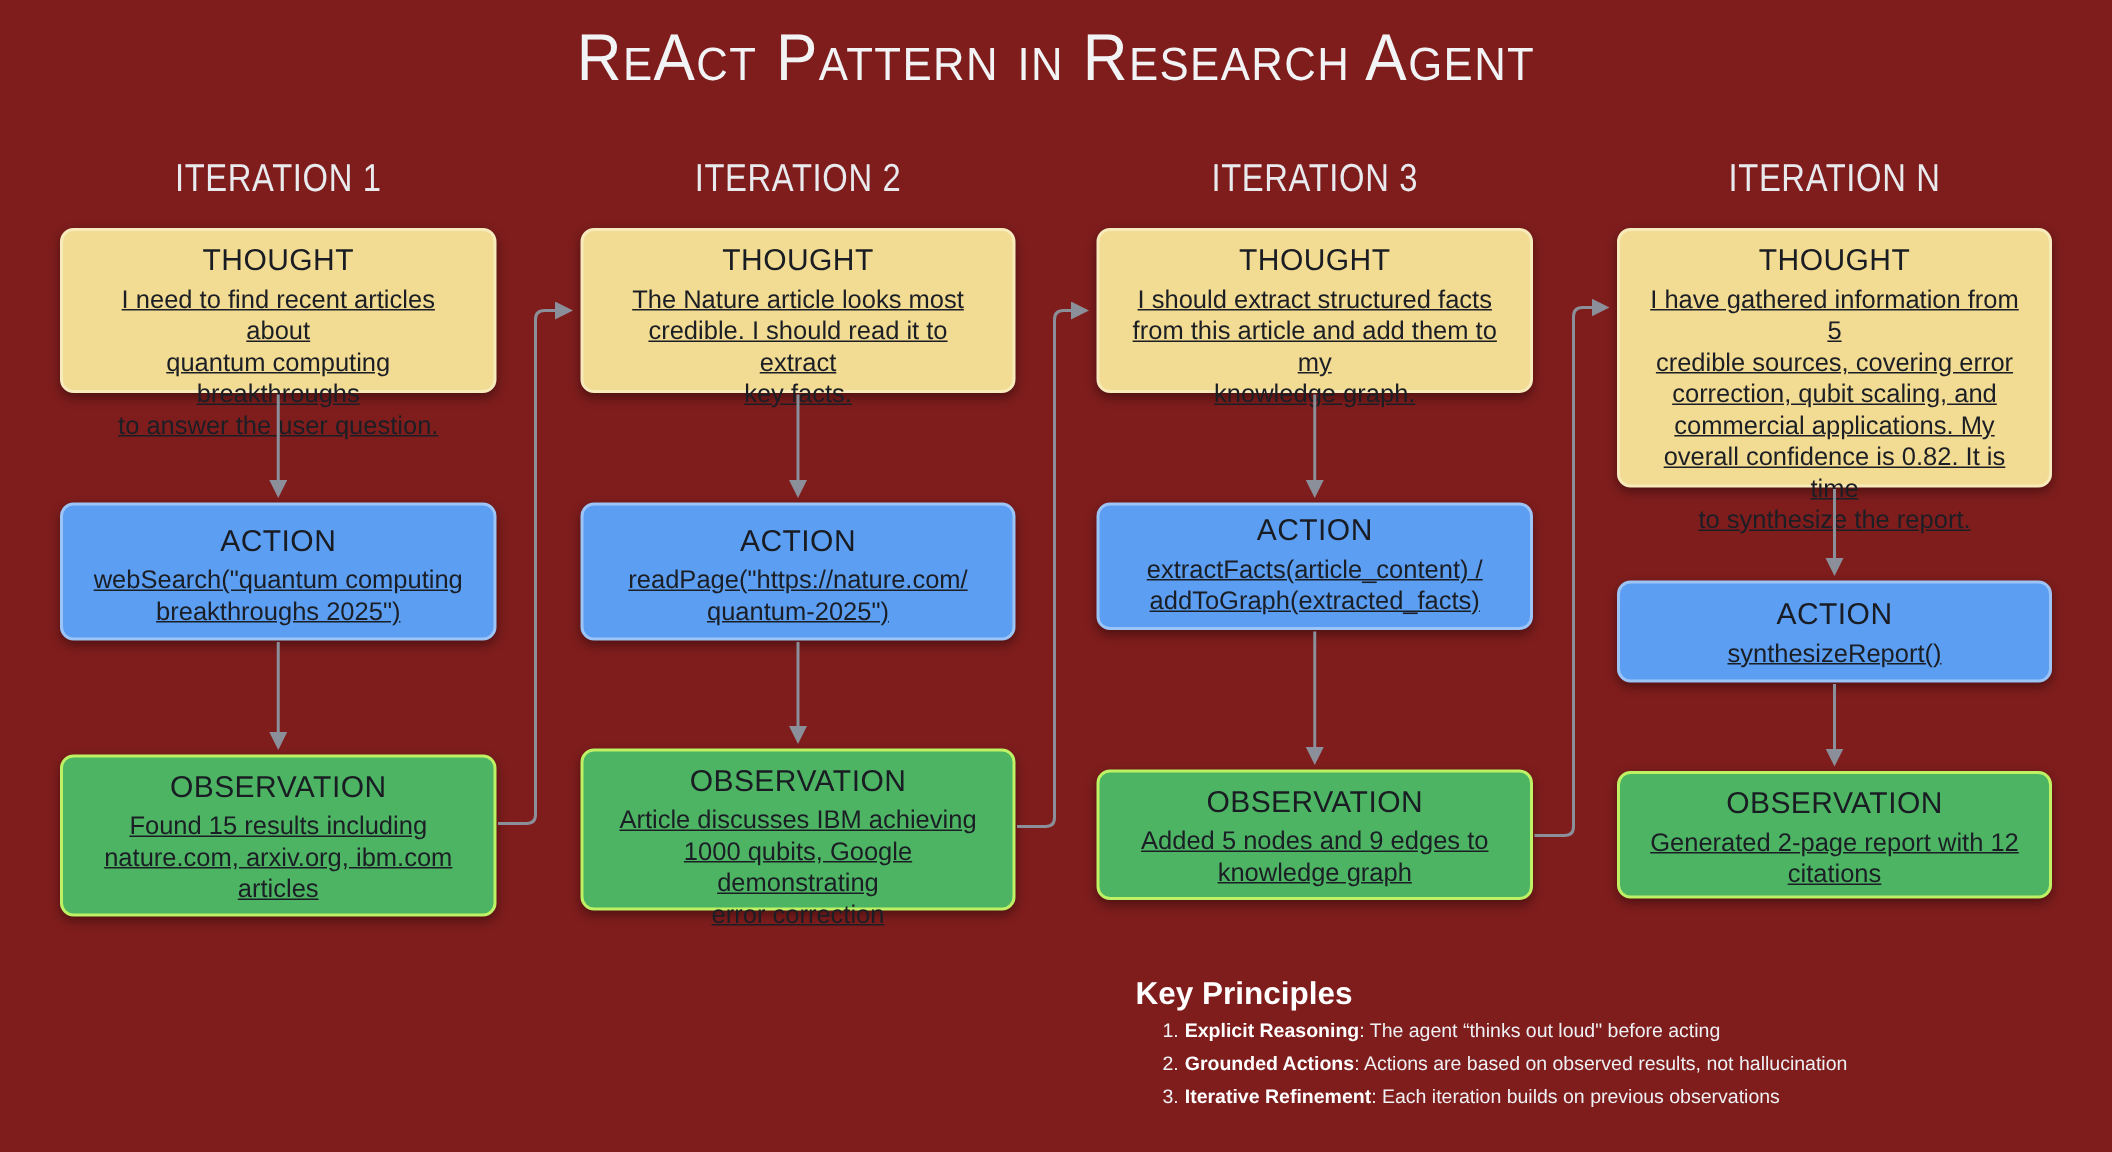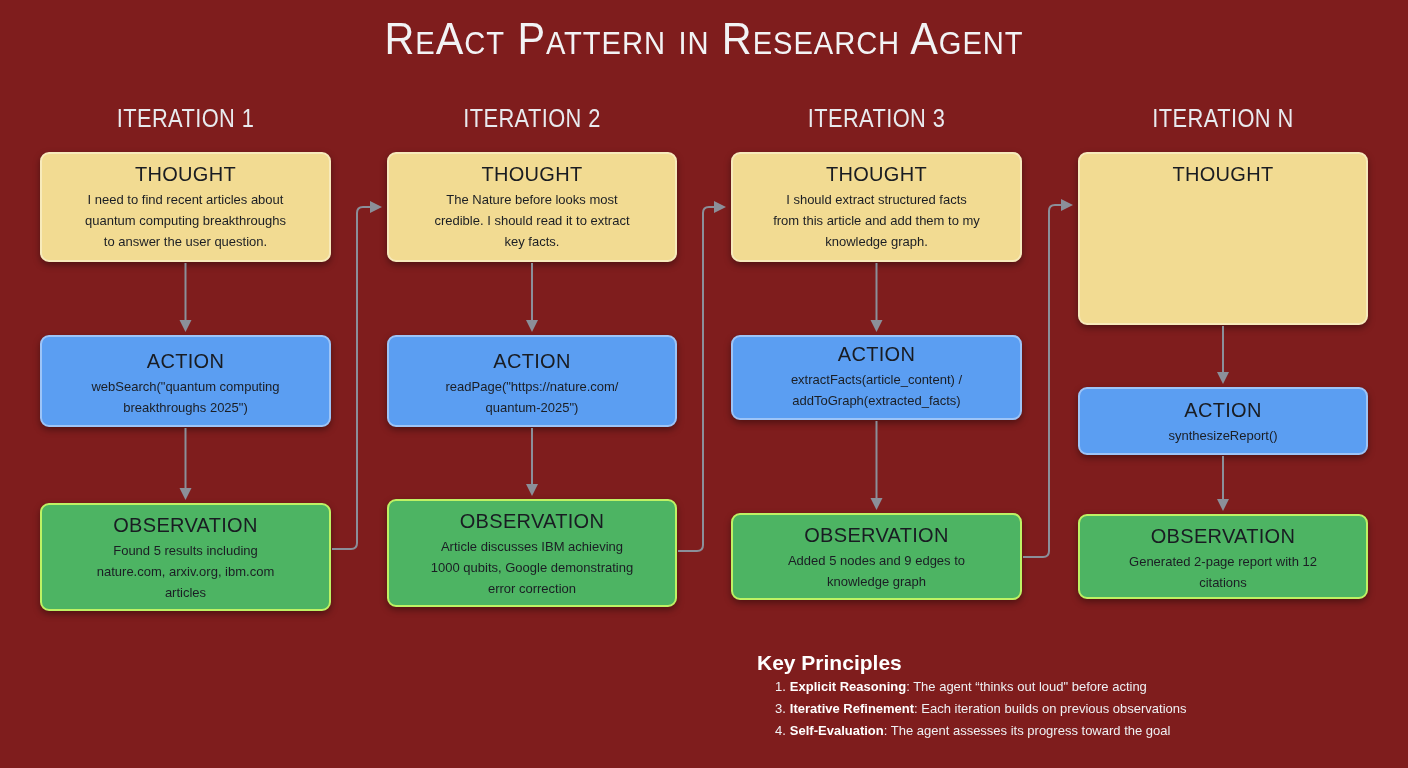--- a/index.html
+++ b/index.html
@@ -45,24 +45,25 @@
     display:flex;flex-direction:column;
     align-items:center;justify-content:flex-start;
     text-align:center;
     box-shadow:0 3px 7px rgba(0,0,0,0.38);
   }
   .box-header{
     font-size:20px;line-height:27px;font-weight:500;
     color:#191c22;letter-spacing:0.3px;
   }
   .box-body{
-    font-size:13px;line-height:21px;
+    font-size:17px;line-height:21px;
     color:#1b1e24;
     white-space:pre-line;
     margin-top:1px;
+    text-decoration:underline;
   }
   .thought{background:#f2db92;border:2px solid #f7eabb;}
   .action{background:#5b9ef2;border:2px solid #9dc4f7;justify-content:flex-end;}
   .observation{background:#4db463;border:2px solid #bef264;}
   
   .c1.t{top:152px;height:110px;} .c1.a{top:335px;height:92px;} .c1.o{top:503px;height:108px;}
   .c2.t{top:152px;height:110px;} .c2.a{top:335px;height:92px;} .c2.o{top:499px;height:108px;}
   .c3.t{top:152px;height:110px;} .c3.a{top:335px;height:85px;} .c3.o{top:513px;height:87px;}
   .c4.t{top:152px;height:173px;} .c4.a{top:387px;height:68px;} .c4.o{top:514px;height:85px;}
   
@@ -102,28 +103,28 @@
 quantum computing breakthroughs
 to answer the user question.</div>
   </div>
   <div class="box action c1 a">
     <div class="box-header">ACTION</div>
     <div class="box-body">webSearch("quantum computing
 breakthroughs 2025")</div>
   </div>
   <div class="box observation c1 o">
     <div class="box-header">OBSERVATION</div>
-    <div class="box-body">Found 5 results including
+    <div class="box-body">Found 15 results including
 nature.com, arxiv.org, ibm.com
 articles</div>
   </div>
 
   <div class="box thought c2 t">
     <div class="box-header">THOUGHT</div>
-    <div class="box-body">The Nature before looks most
+    <div class="box-body">The Nature article looks most
 credible. I should read it to extract
 key facts.</div>
   </div>
   <div class="box action c2 a">
     <div class="box-header">ACTION</div>
     <div class="box-body">readPage("https://nature.com/
 quantum-2025")</div>
   </div>
   <div class="box observation c2 o">
     <div class="box-header">OBSERVATION</div>
@@ -144,20 +145,26 @@
 addToGraph(extracted_facts)</div>
   </div>
   <div class="box observation c3 o">
     <div class="box-header">OBSERVATION</div>
     <div class="box-body">Added 5 nodes and 9 edges to
 knowledge graph</div>
   </div>
 
   <div class="box thought c4 t">
     <div class="box-header">THOUGHT</div>
+    <div class="box-body">I have gathered information from 5
+credible sources, covering error
+correction, qubit scaling, and
+commercial applications. My
+overall confidence is 0.82. It is time
+to synthesize the report.</div>
   </div>
   <div class="box action c4 a">
     <div class="box-header">ACTION</div>
     <div class="box-body">synthesizeReport()</div>
   </div>
   <div class="box observation c4 o">
     <div class="box-header">OBSERVATION</div>
     <div class="box-body">Generated 2-page report with 12
 citations</div>
   </div>
@@ -184,20 +191,20 @@
       <path d="M1023 557 H1043 Q1049 557 1049 551 V211 Q1049 205 1055 205 H1064" marker-end="url(#ah)"></path>
     </g>
   </svg>
 
   <div class="principles">
     <div class="principles-title">Key Principles</div>
     <div class="principle-item">
       <span class="pnum">1.</span><b>Explicit Reasoning</b><span>: The agent “thinks out loud" before acting</span>
     </div>
     <div class="principle-item">
+      <span class="pnum">2.</span><b>Grounded Actions</b><span>: Actions are based on observed results, not hallucination</span>
+    </div>
+    <div class="principle-item">
       <span class="pnum">3.</span><b>Iterative Refinement</b><span>: Each iteration builds on previous observations</span>
     </div>
-    <div class="principle-item">
-      <span class="pnum">4.</span><b>Self-Evaluation</b><span>: The agent assesses its progress toward the goal</span>
-    </div>
   </div>
 
 </div>
 
 </body></html>

